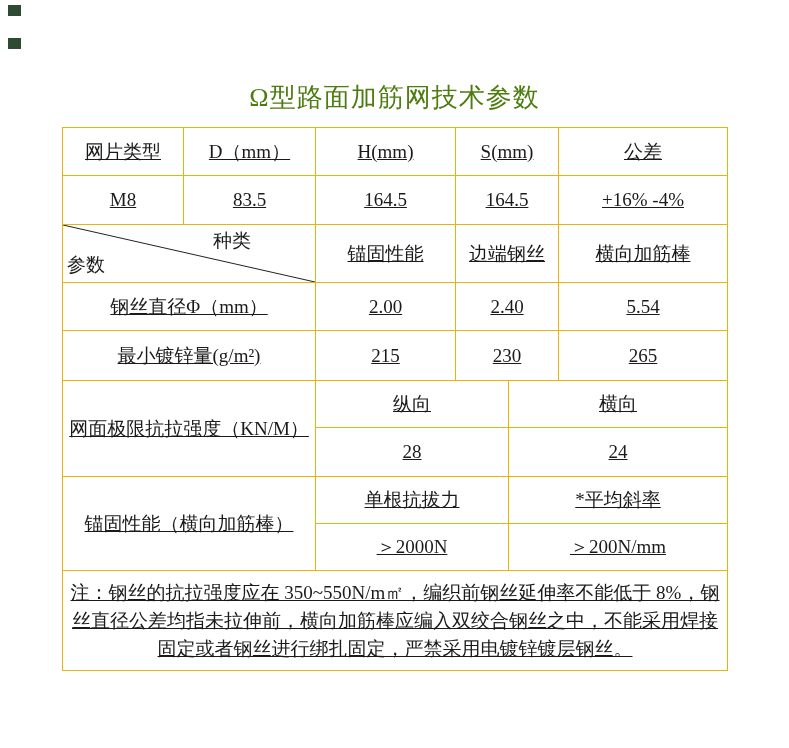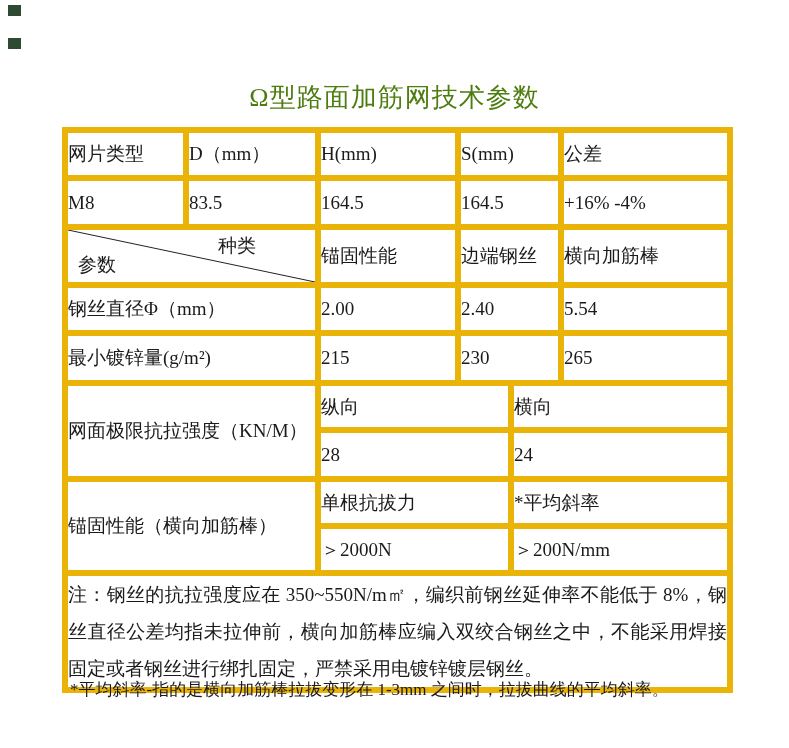--- a/index.html
+++ b/index.html
@@ -17,38 +17,38 @@
   .doc-title {
     position:absolute; top:80px; left:0; width:789px;
     text-align:center; font-size:26px; letter-spacing:1px; color:#4d7c0f;
   }
 
   table.spec {
     position:absolute; left:62px; top:127px; width:665px;
     border-collapse:collapse; table-layout:fixed;
   }
   table.spec td {
-    border:6px solid #eab308; vertical-align:middle;
-    font-size:19px; padding:0; overflow:hidden;
+    border:1px solid #eab308; text-align:center; vertical-align:middle;
+    font-size:19px; padding:0; overflow:hidden;text-decoration:underline;
   }
   tr.r1 { height:48px; } tr.r2 { height:49px; } tr.r3 { height:58px; }
   tr.r4 { height:48px;margin-top:7px; } tr.r5 { height:50px; } tr.r6 { height:47px; }
   tr.r7 { height:49px; } tr.r8 { height:47px; } tr.r9 { height:47px;margin-left:8px; }
   tr.rnote { height:100px; }
 
   td.left-label { text-align:left; padding-left:10px; }
 
   td.diag { position:relative; padding:0; }
   td.diag svg { position:absolute; left:0; top:0; width:100%; height:100%; display:block; }
   td.diag .kind  { position:absolute; top:3px;  left:150px; font-size:19px; }
-  td.diag .param { position:absolute; bottom:4px; left:10px; font-size:19px; }
+  td.diag .param { position:absolute; bottom:4px; left:4px; font-size:19px; }
 
   td.note-cell {
     text-align:justify; vertical-align:top;
-    font-size:17px; line-height:37px;
+    font-size:17px; line-height:28px;
     padding:1px 16px 0 22px;
     margin-left:44px;
   }
 
   .footnote {
     position:absolute; left:70px; top:678px;
     font-size:17px; color:#1a1a1a;
   }
 </style>
 </head>
@@ -134,15 +134,14 @@
       <td colspan="2">＞2000N</td>
       <td colspan="2">＞200N/mm</td>
     </tr>
 
     <tr class="rnote">
       <td colspan="6" class="note-cell">注：钢丝的抗拉强度应在 350~550N/m㎡，编织前钢丝延伸率不能低于 8%，钢丝直径公差均指未拉伸前，横向加筋棒应编入双绞合钢丝之中，不能采用焊接固定或者钢丝进行绑扎固定，严禁采用电镀锌镀层钢丝。</td>
     </tr>
   </tbody>
     </table>
 
-  <div class="footnote">*平均斜率-指的是横向加筋棒拉拔变形在 1-3mm 之间时，拉拔曲线的平均斜率。</div>
 
 </div>
 
 </body></html>

